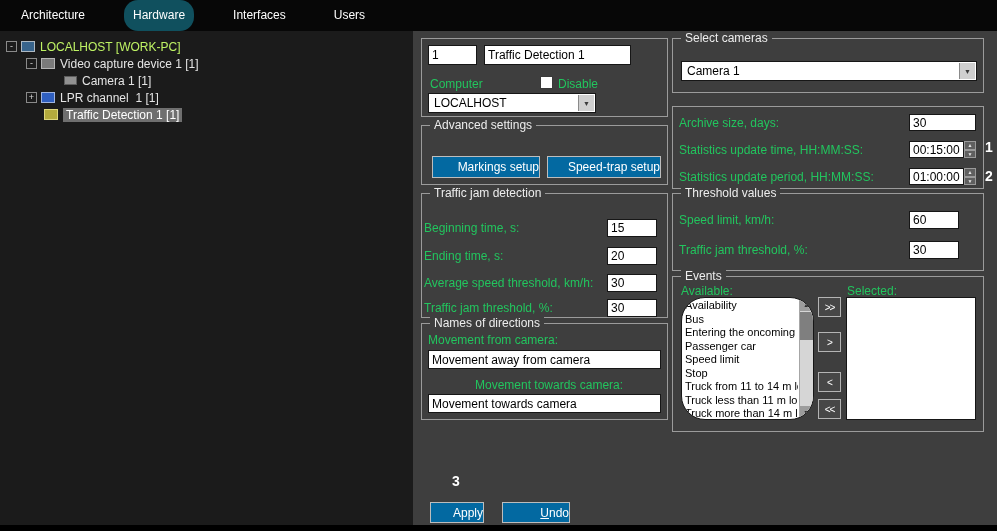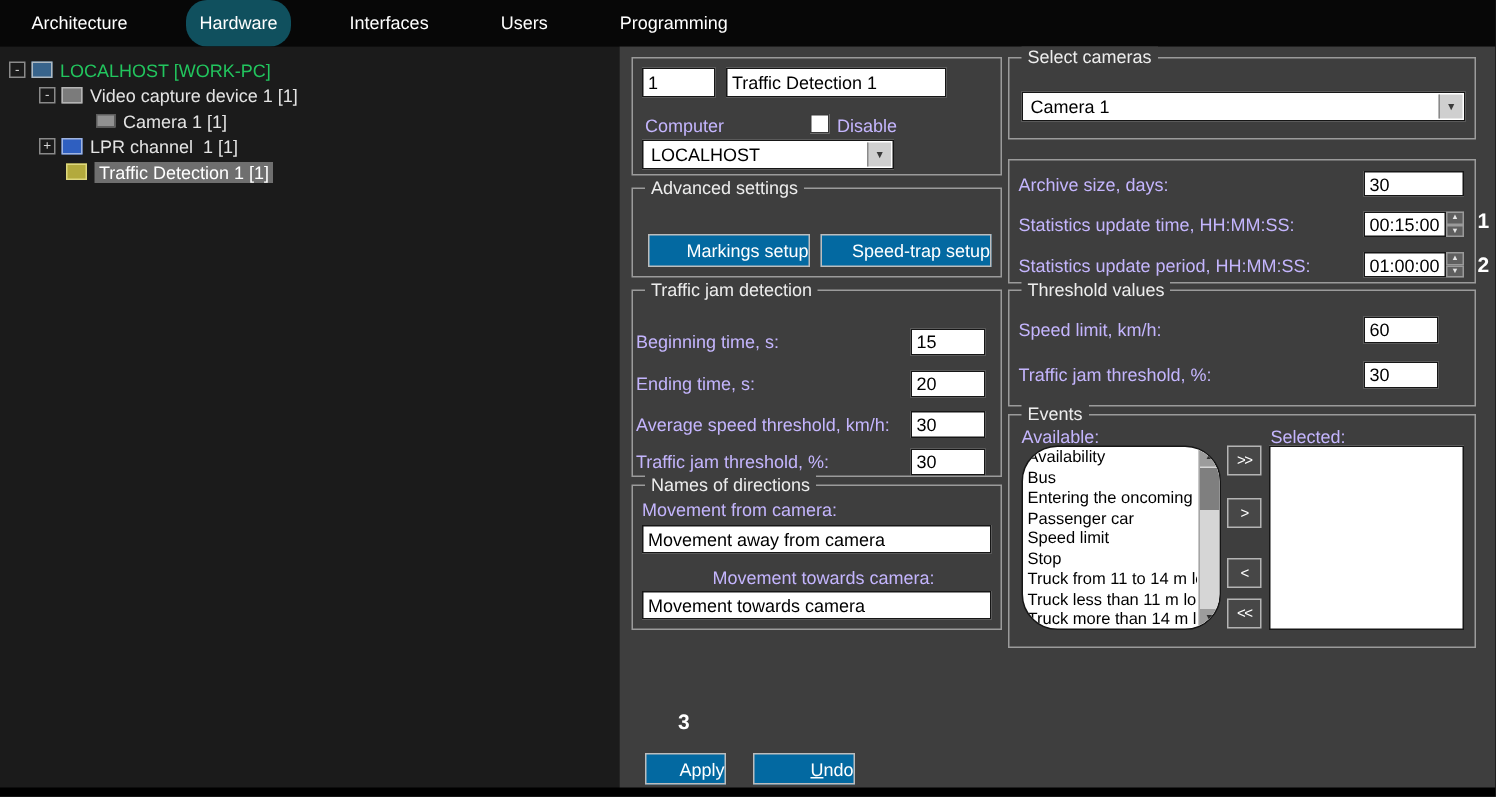--- a/index.html
+++ b/index.html
@@ -21,31 +21,31 @@
           font-size:12px; white-space:pre; }
   .expander { width:11px; height:11px; border:1px solid #8a8a8a; background:#1b1b1b;
               color:#d8d8d8; font-size:9px; line-height:9px; text-align:center;
               margin-right:4px; flex:none; }
   .tico { width:14px; height:11px; margin-right:5px; flex:none; border:1px solid #aeb9c2; }
   .ico-computer { background:#38648c; }
   .ico-capture  { background:#7b7b7b; border-color:#b5b5b5; }
   .ico-camera   { width:13px; height:9px; background:#919191; border-color:#5d5d5d; }
   .ico-lpr      { background:#2f5fc0; border-color:#9fb4e0; }
   .ico-traffic  { background:#b3aa3d; border-color:#ddd77d; }
-  .tlabel-host { color:#22c55e; }
+  .tlabel-host { color:#bef264; }
   .sel { background:#6f6f6f; color:#fff; padding:0 3px; }
 
   
   .main { position:absolute; left:413px; top:31px; width:584px; height:494px;
           background:#3e3e3e; }
   .group { position:absolute; border:1px solid #9b9b9b; }
   .gtitle { position:absolute; top:-8px; left:8px; background:#3e3e3e;
             padding:0 4px; font-size:12px; line-height:14px; color:#ededed;
             white-space:nowrap; }
-  .lbl { position:absolute; font-size:12px; color:#c4b5fd; white-space:nowrap; }
+  .lbl { position:absolute; font-size:12px; color:#22c55e; white-space:nowrap; }
   .rlabel { text-align:left; }
 
   .tin { position:absolute; border:1px solid #161616; background:#fff; color:#000;
          font:12px "Liberation Sans", sans-serif; padding:0 3px; outline:none; }
 
   .combo { position:absolute; background:#fff; border:1px solid #161616; }
   .combo .cval { position:absolute; left:5px; top:50%; transform:translateY(-50%);
                  font-size:12px; color:#000; white-space:nowrap; }
   .combo .carrow { position:absolute; right:1px; top:1px; bottom:1px; width:16px;
                    background:#cfcfcf; border-left:1px solid #8a8a8a;
@@ -85,21 +85,20 @@
 </head>
 <body>
 
 <div class="screen">
 
   <div class="topnav">
     <div class="tab">Architecture</div>
     <div class="tab active">Hardware</div>
     <div class="tab">Interfaces</div>
     <div class="tab">Users</div>
-    <div class="tab">Programming</div>
   </div>
 
   <div class="tree">
     <div class="trow" style="padding-left:6px">
       <span class="expander">-</span>
       <span class="tico ico-computer"></span>
       <span class="tlabel-host">LOCALHOST [WORK-PC]</span>
     </div>
     <div class="trow" style="padding-left:26px">
       <span class="expander">-</span>

